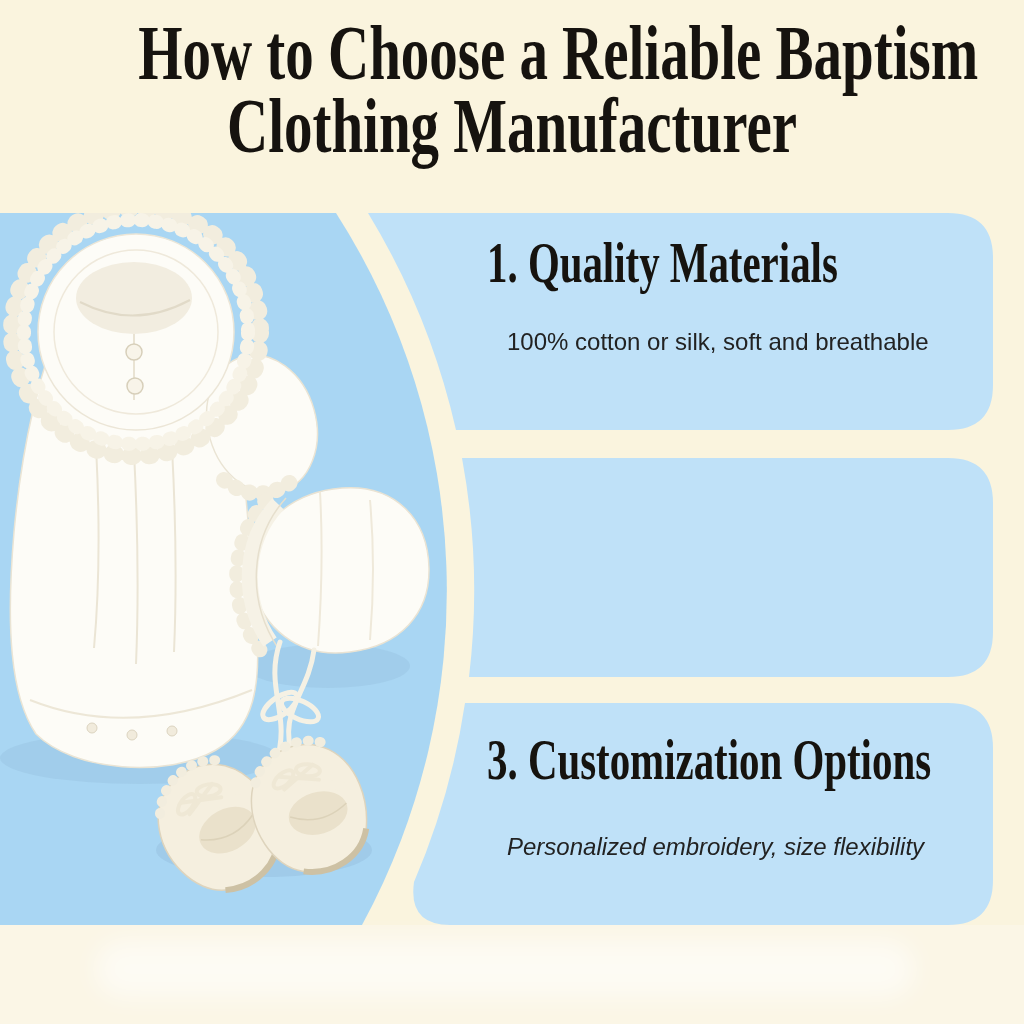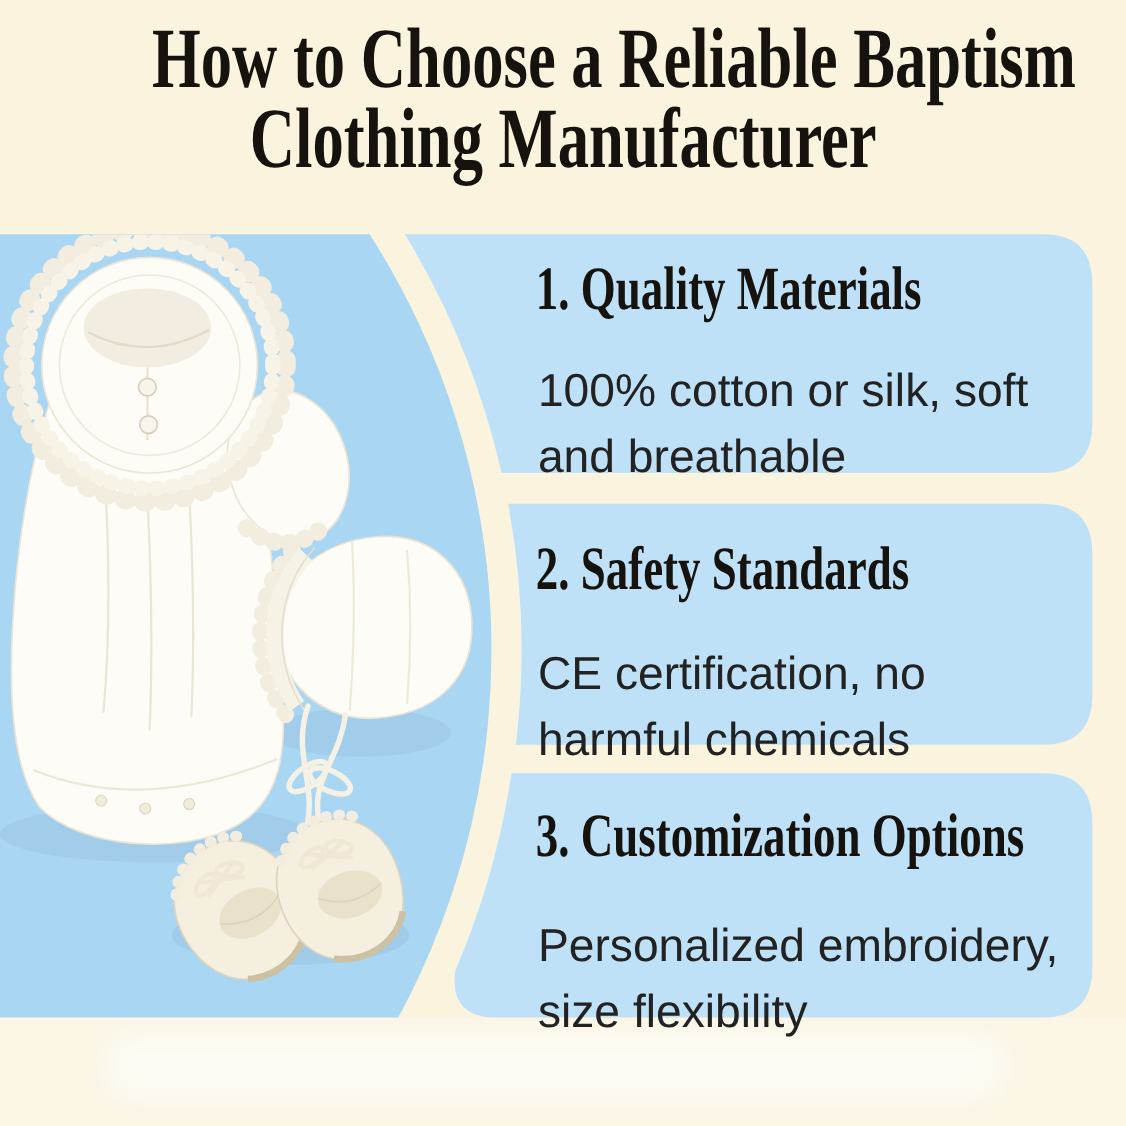--- a/index.html
+++ b/index.html
@@ -41,34 +41,35 @@
   .card-text{position:absolute;left:487px;width:500px;}
   .card-heading{
     position:absolute;left:0;top:0;
     font-family:"Liberation Serif",serif;
     font-weight:bold;font-size:56px;line-height:1;
     color:var(--heading-text,#16130F);
     transform:scaleX(0.73);transform-origin:0 50%;
     white-space:nowrap;
   }
   .card-body{
-    position:absolute;left:2px;
-    font-size:42px;line-height:1.42;
+    position:absolute;left:20px;
+    font-size:24px;line-height:1.42;
     color:var(--body-text,#222222);
     max-width:478px;
+    text-align:right;
   }
   .ct1{top:213px;height:167px;}
   .ct1 .card-heading{top:22px;}
   .ct1 .card-body{top:112px;}
   .ct2{top:458px;height:219px;}
   .ct2 .card-heading{top:31px;}
   .ct2 .card-body{top:124px;}
   .ct3{top:703px;height:260px;}
   .ct3 .card-heading{top:29px;}
-  .ct3 .card-body{top:127px;}
+  .ct3 .card-body{top:127px;font-style:italic;}
   .panel-shape{fill:var(--panel-blue,#A9D6F3);}
   .card-shape{fill:var(--card-blue,#BFE1F8);}
 </style>
 </head>
 <body>
 
 <div class="poster">
 
   <div class="footer-strip"></div>
   <div class="footer-glow"></div>
@@ -154,23 +155,19 @@
         <use href="#bootie" transform="translate(314,806) rotate(-16)"></use>
       </g>
     </g>
   </svg>
 
   <div class="card-text ct1">
     <div class="card-heading">1. Quality Materials</div>
     <div class="card-body">100% cotton or silk, soft and breathable</div>
   </div>
 
-  <div class="card-text ct2">
-    <div class="card-heading">2. Safety Standards</div>
-    <div class="card-body">CE certification, no harmful chemicals</div>
-  </div>
 
   <div class="card-text ct3">
     <div class="card-heading">3. Customization Options</div>
     <div class="card-body">Personalized embroidery, size flexibility</div>
   </div>
 
 </div>
 
 </body></html>

